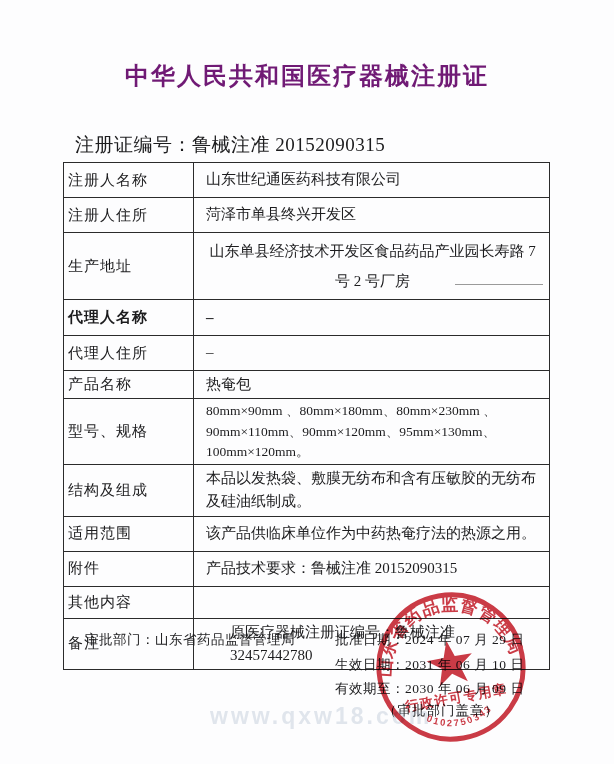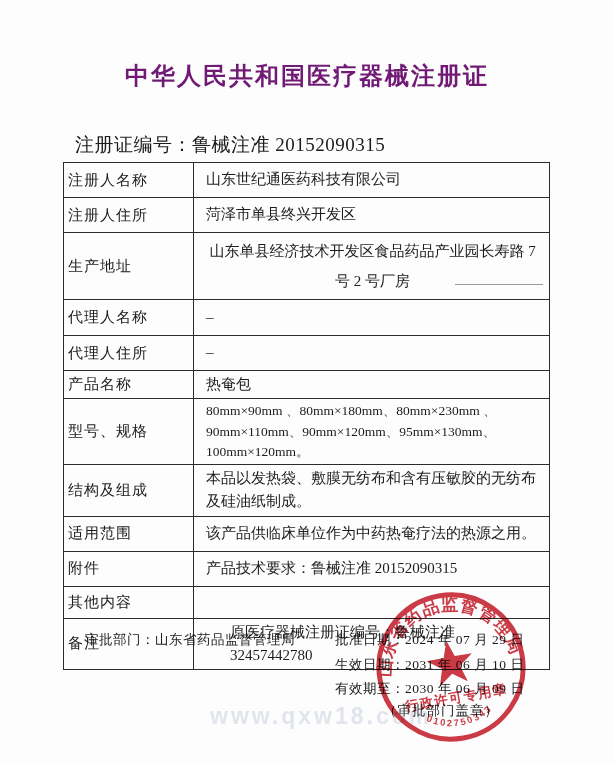--- a/index.html
+++ b/index.html
@@ -91,21 +91,21 @@
         <td class="val">山东世纪通医药科技有限公司</td>
       </tr>
       <tr style="height:35px;">
         <td class="lbl">注册人住所</td>
         <td class="val">菏泽市单县终兴开发区</td>
       </tr>
       <tr style="height:67px;">
         <td class="lbl">生产地址</td>
         <td class="val wide-lh">山东单县经济技术开发区食品药品产业园长寿路 7 号 2 号厂房</td>
       </tr>
-      <tr style="height:36px;">
+      <tr style="height:36px;font-weight:bold;">
         <td class="lbl">代理人名称</td>
         <td class="val">–</td>
       </tr>
       <tr style="height:35px;">
         <td class="lbl">代理人住所</td>
         <td class="val">–</td>
       </tr>
       <tr style="height:28px;">
         <td class="lbl">产品名称</td>
         <td class="val">热奄包</td>

